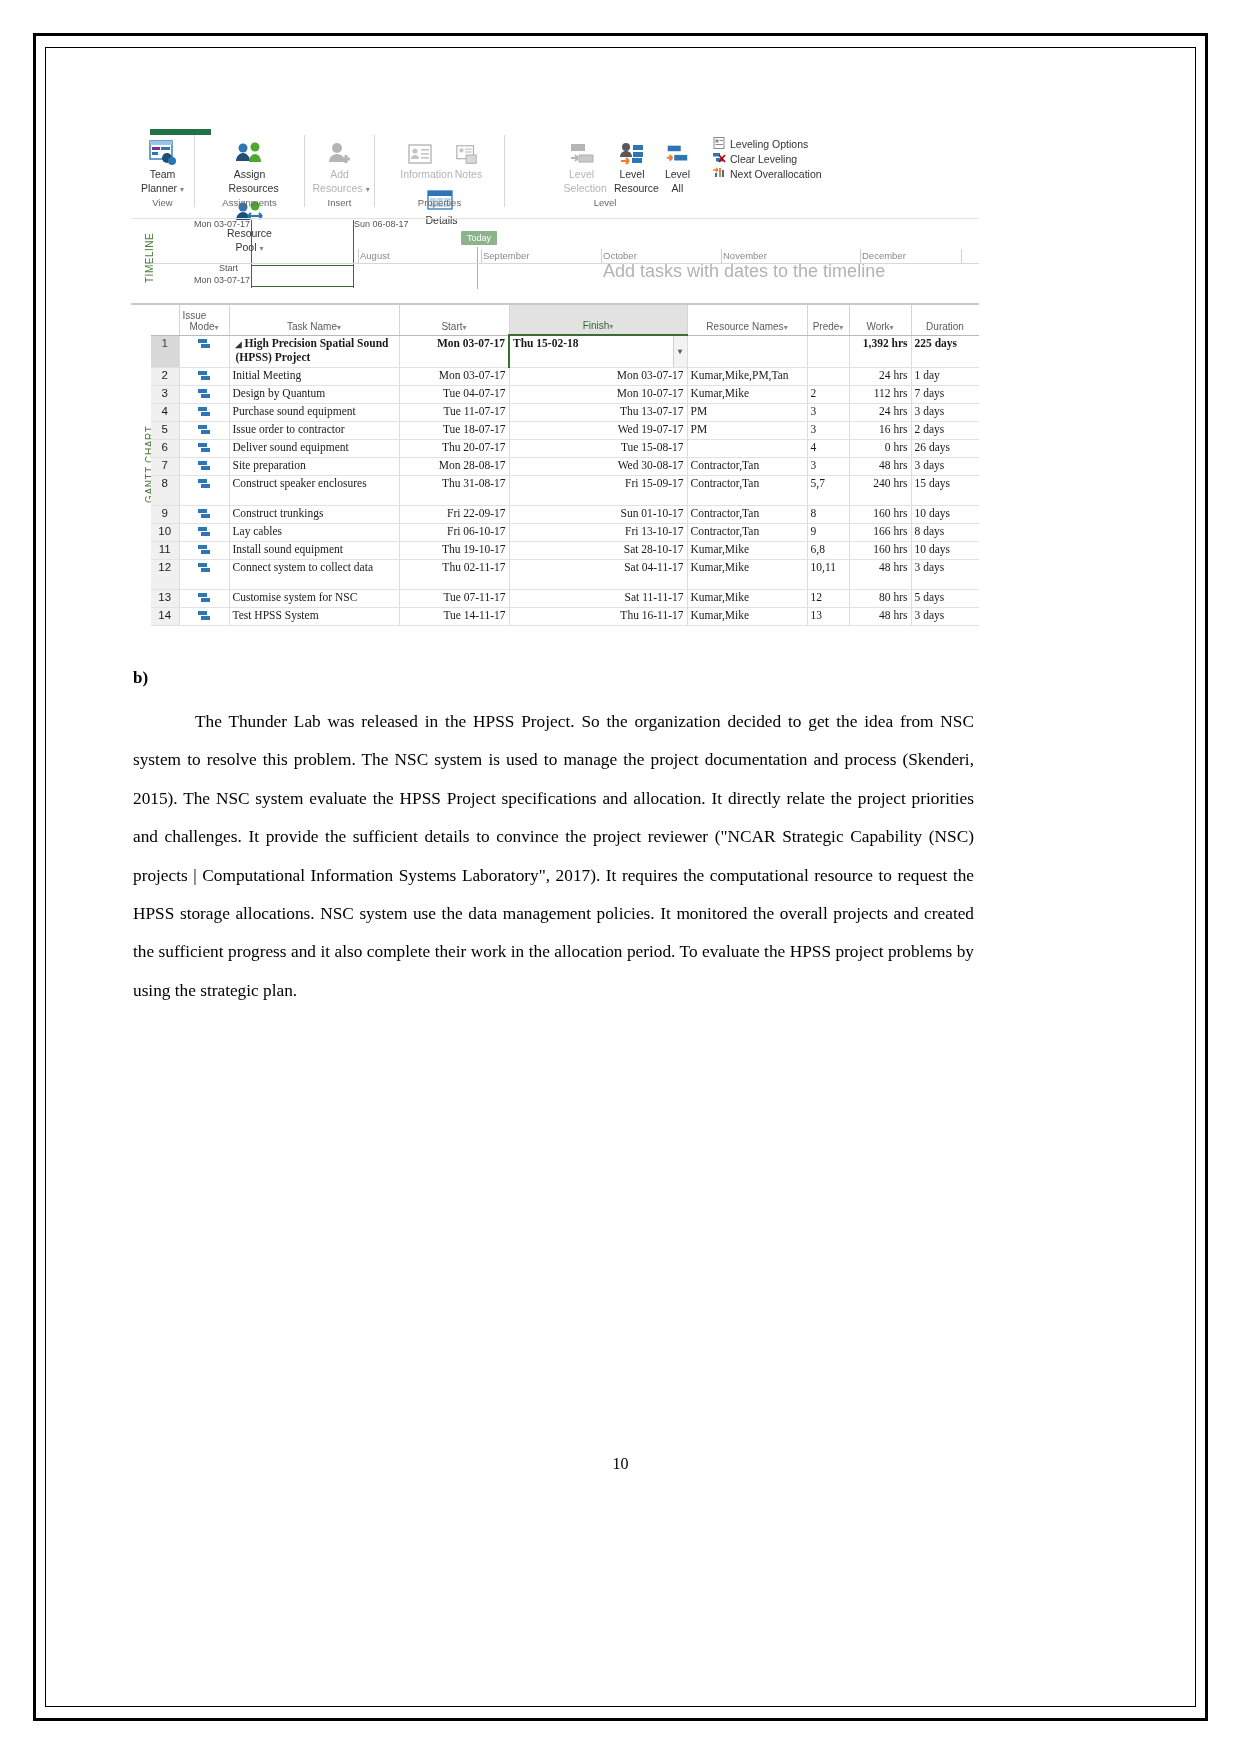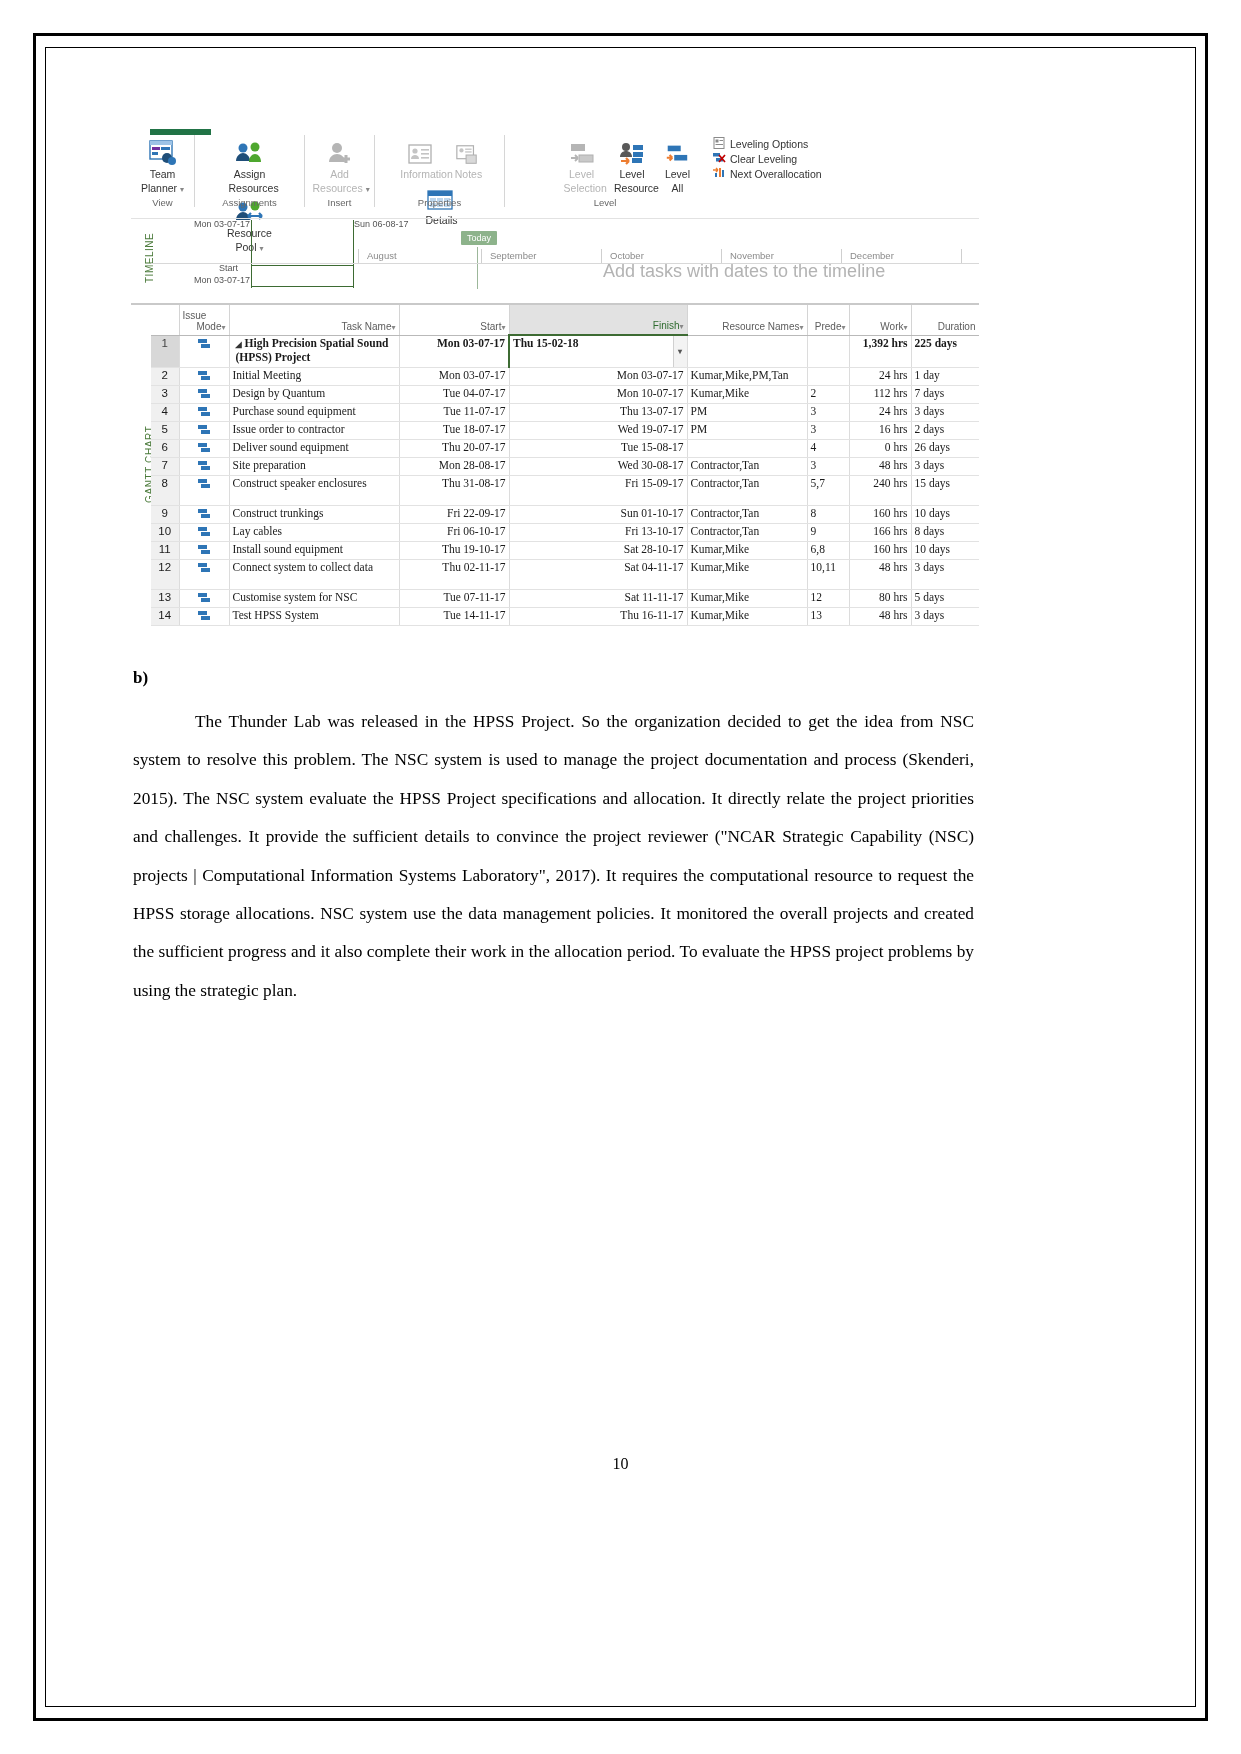--- a/index.html
+++ b/index.html
@@ -91,21 +91,21 @@
     position:absolute; left:20px; top:0; right:0; bottom:0;
   }
   .tl-date{ position:absolute; font-size:9px; color:#555; white-space:nowrap;}
   .tl-vline{ position:absolute; width:1px; background:#3d6b33; }
   .tl-today{
     position:absolute; background:#8db38b; color:#fff; font-size:9px;
     padding:2px 6px; border-radius:1px; font-family:"Liberation Sans", sans-serif;
   }
   .tl-today-line{ position:absolute; width:1px; background:#9cb79a;}
   .tl-month{
-    position:absolute; font-size:9.5px; color:#8a8a8a; padding-left:8px;
+    position:absolute; font-size:9.5px; color:#8a8a8a; padding-left:1px;
     border-left:1px solid #cfcfcf; height:14px; line-height:14px; white-space:nowrap;text-align:center;
   }
   .tl-band{
     position:absolute; border:1px solid #3d6b33; background:transparent;
   }
   .tl-placeholder{
     position:absolute; font-size:18px; color:#b3b3b3; white-space:nowrap;margin-left:12px;
   }
   .tl-axis{ position:absolute; height:1px; background:#d8d8d8; }
 
@@ -126,21 +126,21 @@
     font-family:"Liberation Serif", serif;
   }
   table.grid th{
     font-family:"Liberation Sans", sans-serif;
     font-size:10px; font-weight:normal; color:#5c5c5c;
     text-align:left; vertical-align:bottom;
     border-right:1px solid #d4d4d4; border-bottom:1px solid #b9b9b9;
     padding:2px 3px 3px 3px; height:30px; background:#fff;
   }
   table.grid th.sel{ background:#e2e2e2; color:#2f6b2f; border-bottom:2px solid #3d6b33;}
-  table.grid th .hdr{ display:flex; justify-content:flex-end; align-items:flex-end; }
+  table.grid th .hdr{ display:flex; justify-content:center; align-items:flex-end; }
   table.grid td{
     font-size:11.5px; color:#1a1a1a;
     border-right:1px solid #dcdcdc; border-bottom:1px solid #e2e2e2;
     padding:1px 3px; height:18px; line-height:13px; vertical-align:top;
     white-space:nowrap; overflow:hidden;
   }
   td.rownum{
     background:#f0f0f0; color:#777; font-size:9.5px; text-align:center;
     font-family:"Liberation Sans", sans-serif; vertical-align:top;
     border-right:1px solid #c9c9c9;
@@ -381,21 +381,21 @@
         <div class="tl-date" style="left:43px; top:0px;">Mon 03-07-17</div>
         <div class="tl-date" style="left:203px; top:0px;">Sun 06-08-17</div>
         <div class="tl-vline" style="left:100px; top:1px; height:68px;"></div>
         <div class="tl-vline" style="left:202px; top:1px; height:68px;"></div>
         <div class="tl-today" style="left:310px; top:12px;">Today</div>
         <div class="tl-today-line" style="left:326px; top:28px; height:42px;"></div>
         <div class="tl-month" style="left:207px; top:30px;">August</div>
         <div class="tl-month" style="left:330px; top:30px;">September</div>
         <div class="tl-month" style="left:450px; top:30px;">October</div>
         <div class="tl-month" style="left:570px; top:30px;">November</div>
-        <div class="tl-month" style="left:690px; top:30px;">December</div>
+        <div class="tl-month" style="left:709px; top:30px;">December</div>
         <div class="tl-month" style="left:810px; top:30px;"></div>
         <div class="tl-axis" style="left:0; top:44px; width:828px;"></div>
         <div class="tl-date" style="left:68px; top:44px;">Start</div>
         <div class="tl-date" style="left:43px; top:56px;">Mon 03-07-17</div>
         <div class="tl-band" style="left:100px; top:46px; width:103px; height:22px;"></div>
         <div class="tl-placeholder" style="left:440px; top:42px;">Add tasks with dates to the timeline</div>
       </div>
     </div>
 
     <div class="grid-wrap">

